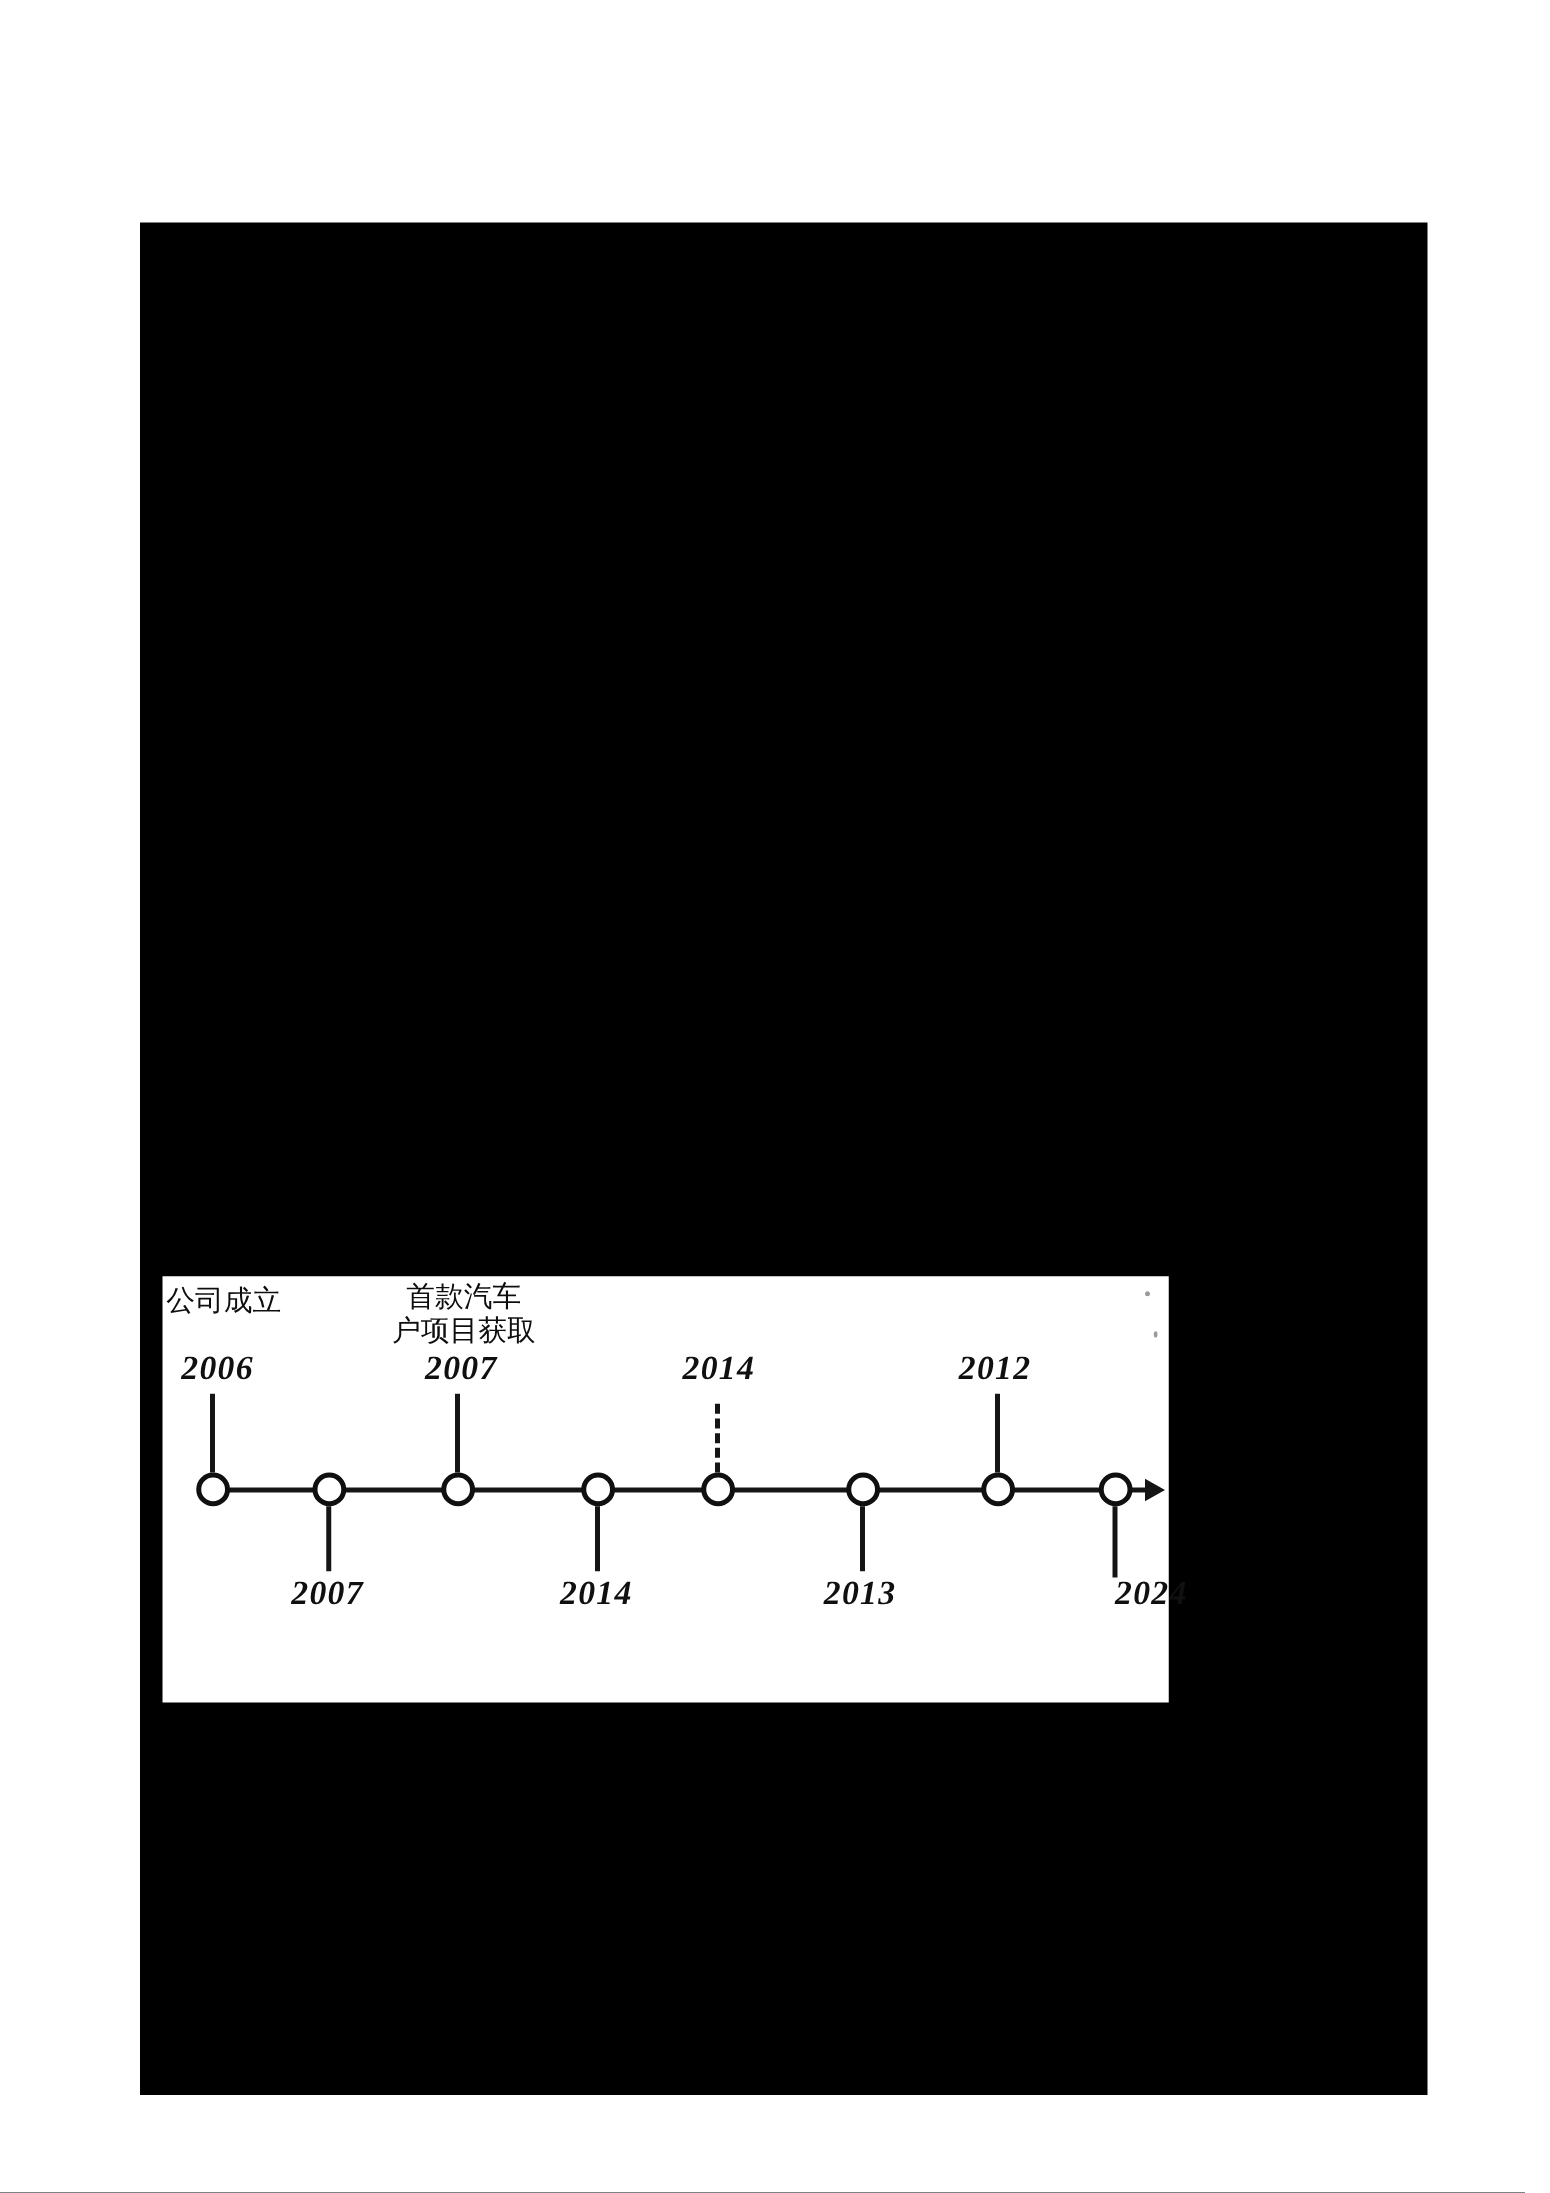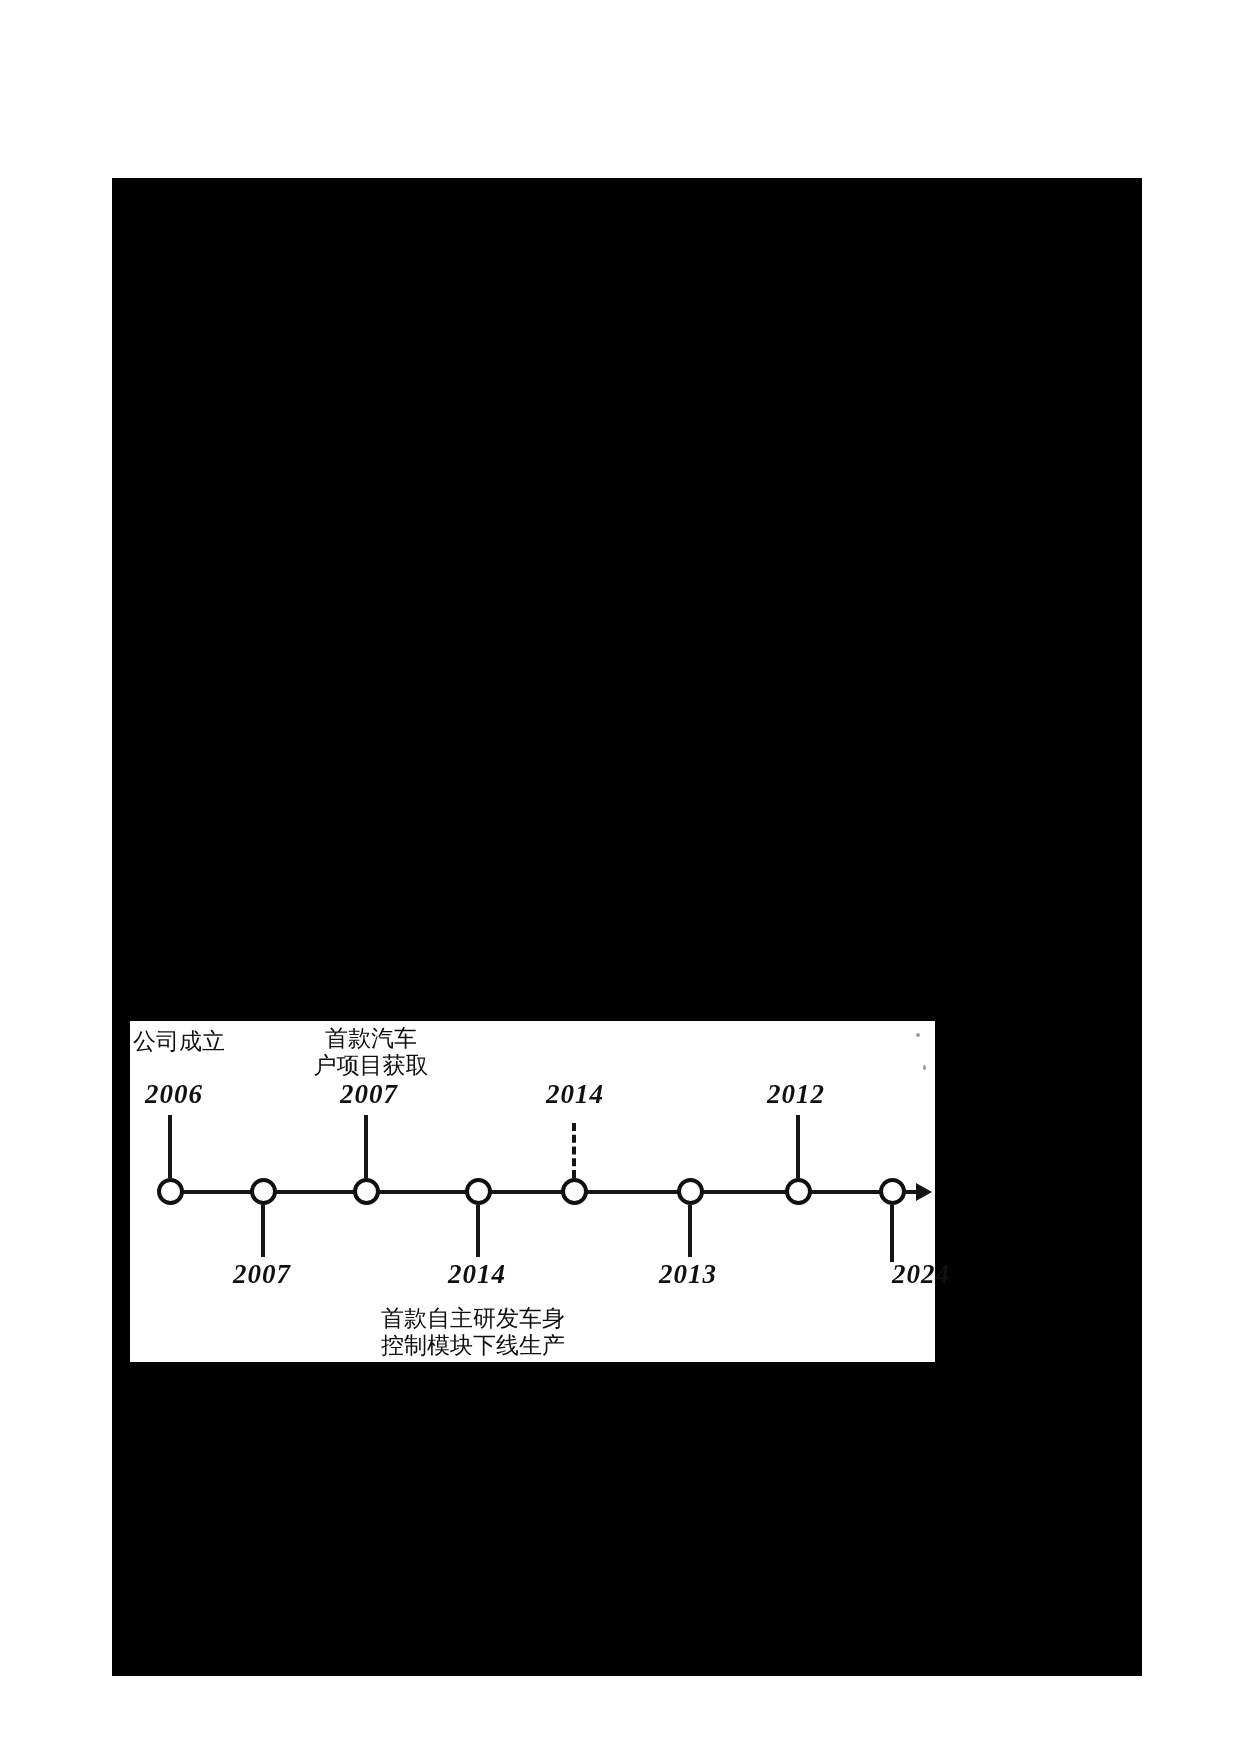--- a/index.html
+++ b/index.html
@@ -100,21 +100,17 @@
   <div class="stem-down" style="left:348px;"></div>
   <div class="stem-down" style="left:560px;"></div>
   <div class="stem-down long" style="left:762px;"></div>
 
   <div class="year below" style="left:132px;">2007</div>
   <div class="year below" style="left:347px;">2014</div>
   <div class="year below" style="left:558px;">2013</div>
   <div class="year below" style="left:760px;text-align:right;">2024</div>
 
 
-  <div class="event-label bottom" style="left:233px;width:220px;">
-    <div style="position:static">首款自主研发车身</div>
-    <div style="position:static">控制模块下线生产</div>
-  </div>
 
 
   <div class="speck" style="left:786px;top:12px;width:4px;height:4px;"></div>
   <div class="speck" style="left:793px;top:44px;width:3px;height:5px;"></div>
 </div>
 
 </body></html>

